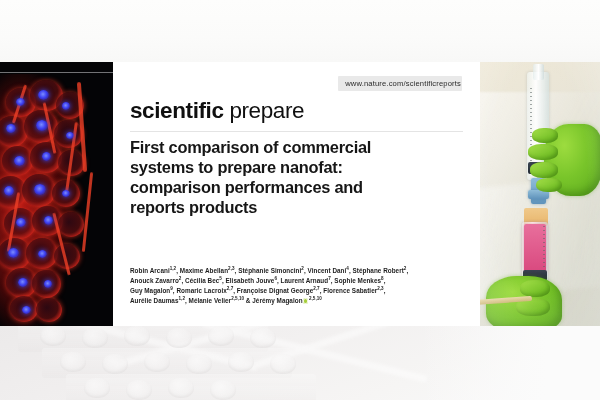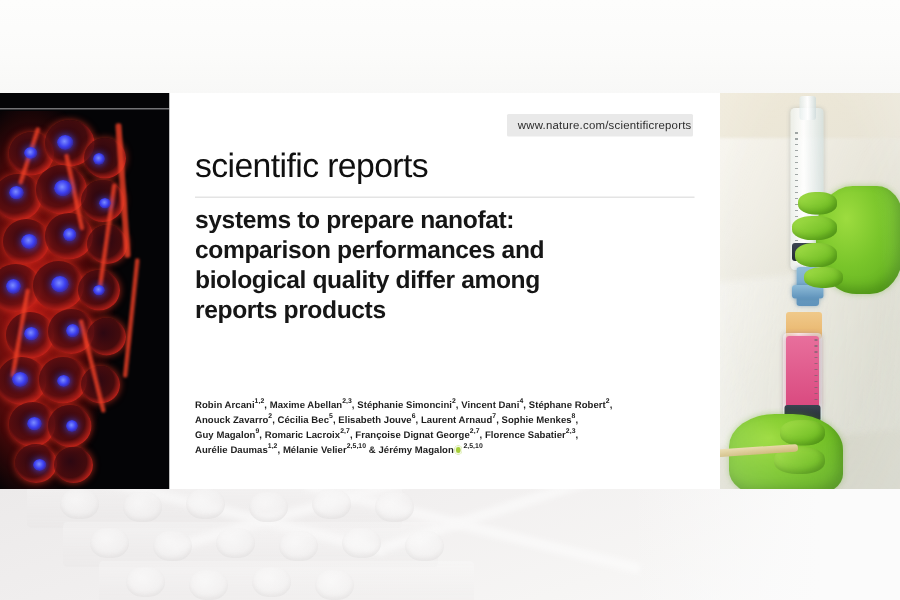--- a/index.html
+++ b/index.html
@@ -68,21 +68,21 @@
   .url-pill{
     position:absolute;right:18px;top:14px;
     background:#e9e9e9;color:#2a2a2a;
     font-size:7.6px;letter-spacing:.15px;
     padding:3px 1px 3px 7px;border-radius:1px;white-space:nowrap;
   }
   .masthead{
     position:absolute;left:17px;top:38px;
     font-size:22.5px;line-height:1;color:#101010;letter-spacing:-.4px;
   }
-  .masthead .b{font-weight:400;}
+  .masthead .b{font-weight:700;}
   .masthead .r{font-weight:400;}
   .rule{position:absolute;left:17px;top:69px;width:333px;height:1px;background:#e4e4e4;}
   .title{
     position:absolute;left:17px;top:76px;width:330px;
     font-size:16.4px;line-height:1.215;font-weight:700;color:#161616;
     letter-spacing:-.25px;
   }
   .authors{
     position:absolute;left:17px;top:204px;width:338px;
     font-size:6.35px;line-height:1.58;color:#1d1d1d;font-weight:600;
@@ -201,29 +201,29 @@
       <div class="nuc" style="left:44px; top:218px; width:8px; height:8px;"></div>
       <div class="nuc" style="left:22px; top:244px; width:9px; height:8px;"></div>
     </div>
 
     <div class="paper">
       <div class="paper-inner">
 
         <div class="url-pill">www.nature.com/scientificreports</div>
 
         <div class="masthead">
-          <span class="b">scientific</span><span> </span><span class="r">reports</span>
+          <span class="b">scientific</span><span> </span><span class="r">prepare</span>
         </div>
 
         <div class="rule"></div>
 
         <div class="title">
+          <div>First comparison of commercial</div>
           <div>systems to prepare nanofat:</div>
           <div>comparison performances and</div>
-          <div>biological quality differ among</div>
           <div>reports products</div>
         </div>
 
         <div class="authors">
           <div>Robin Arcani<sup>1,2</sup>, Maxime Abellan<sup>2,3</sup>, Stéphanie Simoncini<sup>2</sup>, Vincent Dani<sup>4</sup>, Stéphane Robert<sup>2</sup>,</div>
           <div>Anouck Zavarro<sup>2</sup>, Cécilia Bec<sup>5</sup>, Elisabeth Jouve<sup>6</sup>, Laurent Arnaud<sup>7</sup>, Sophie Menkes<sup>8</sup>,</div>
           <div>Guy Magalon<sup>9</sup>, Romaric Lacroix<sup>2,7</sup>, Françoise Dignat George<sup>2,7</sup>, Florence Sabatier<sup>2,3</sup>,</div>
           <div>Aurélie Daumas<sup>1,2</sup>, Mélanie Velier<sup>2,5,10</sup> &amp; Jérémy Magalon<span class="orcid"></span><sup>2,5,10</sup></div>
         </div>
 

